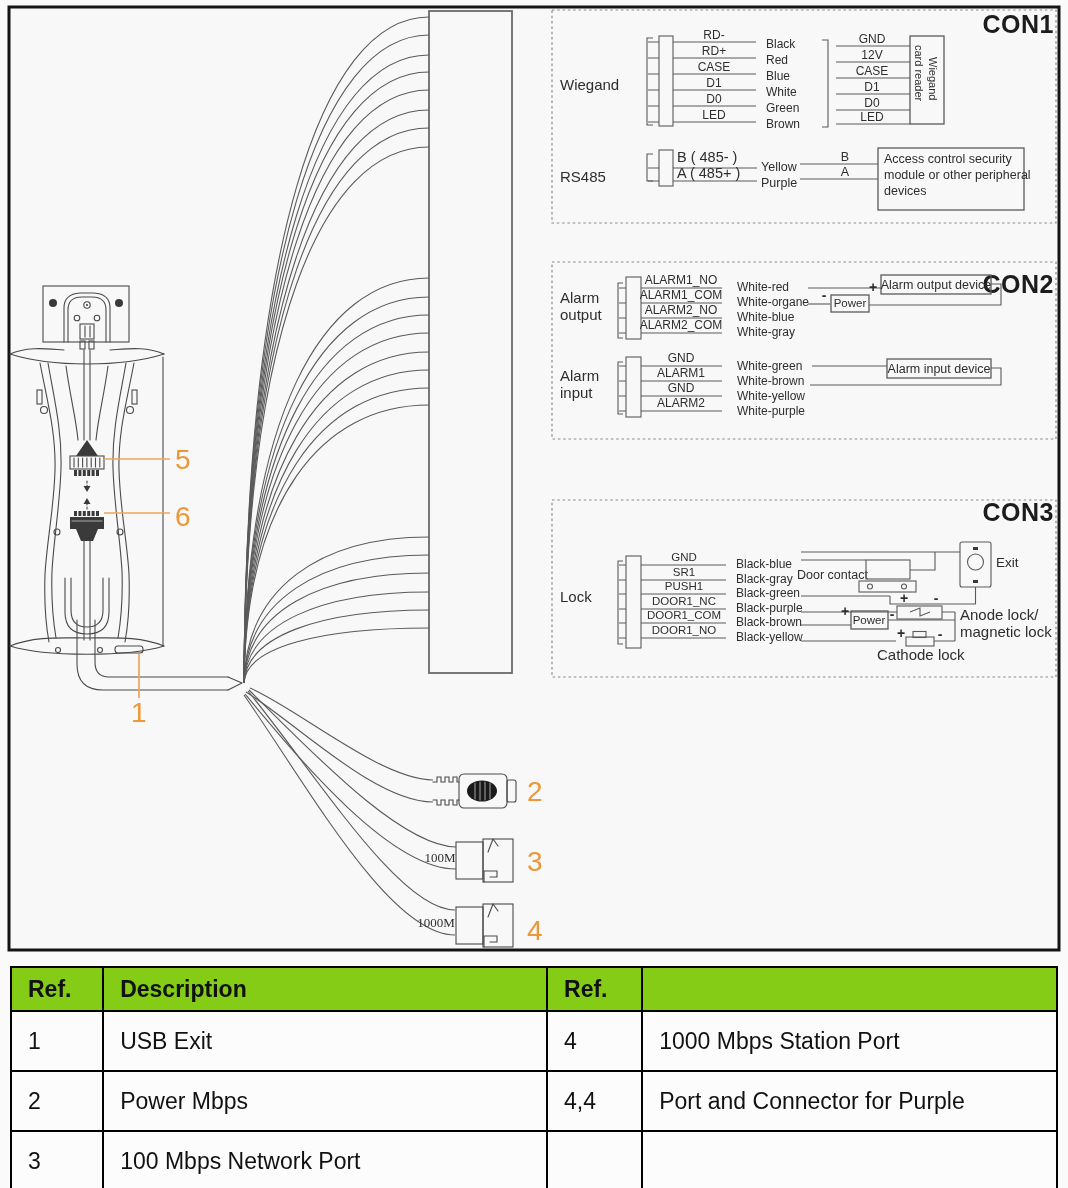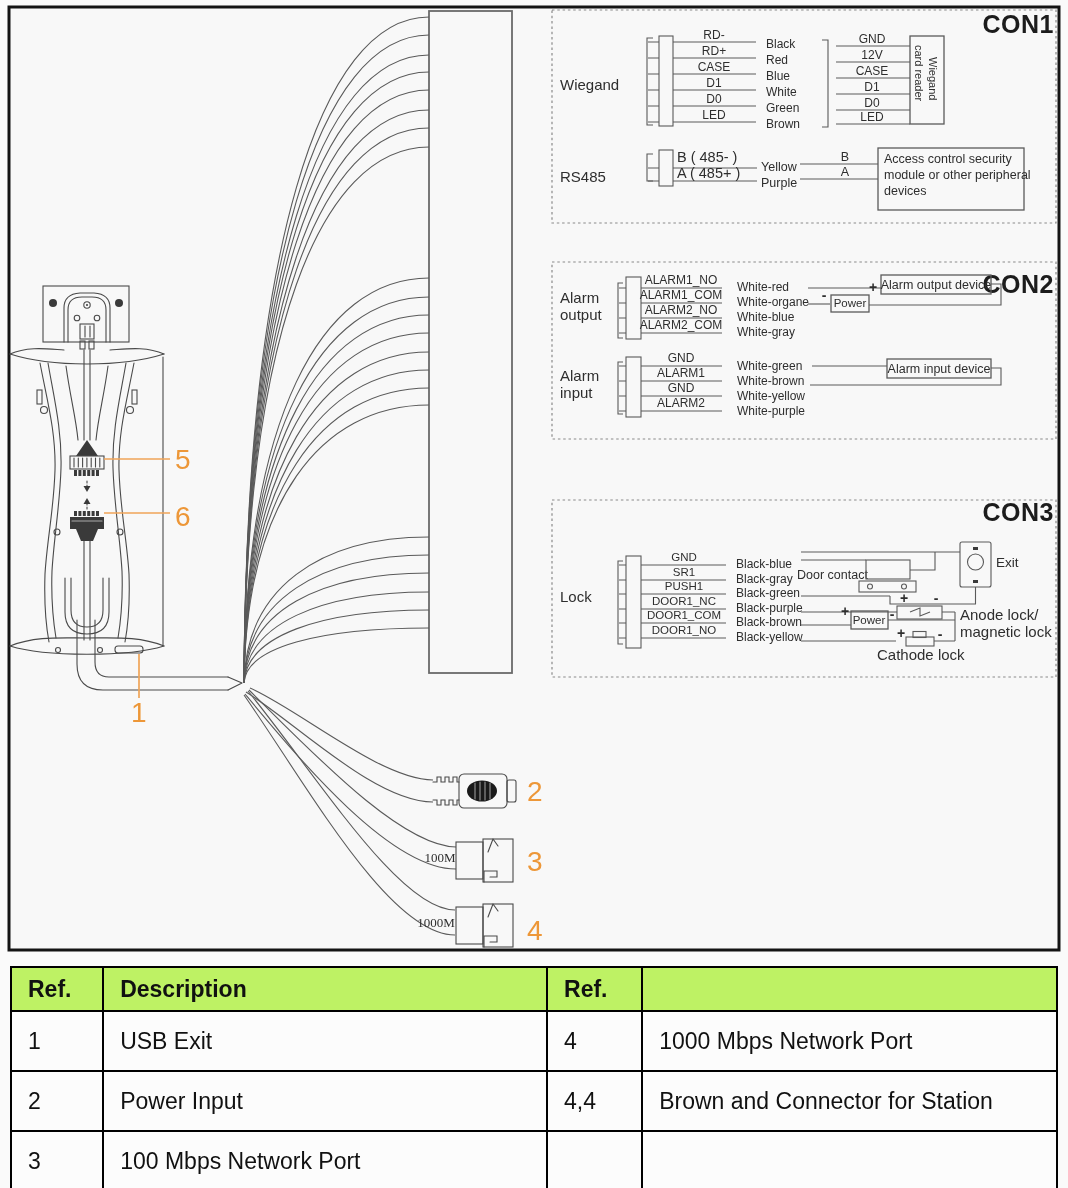--- a/index.html
+++ b/index.html
@@ -19,21 +19,21 @@
   .mid{text-anchor:middle}
   .end{text-anchor:end}
   .ln{stroke:#5a5a5a;stroke-width:1.1;fill:none}
   .ln2{stroke:#5a5a5a;stroke-width:1.3;fill:none}
   .dash{stroke:#8a8a8a;stroke-width:1.2;fill:none;stroke-dasharray:2.5 2.8}
   .dev{stroke:#4a4a4a;stroke-width:1.1;fill:none;stroke-linecap:round}
   .fillD{fill:#3a3a3a;stroke:none}
   .orange{stroke:#F0A558;stroke-width:1.7;fill:none}
   table.ref{border-collapse:collapse;margin:6px 0 0 10px;width:1048px;table-layout:fixed;background:#fcfcfc;}
   table.ref th,table.ref td{border:2px solid #000;font-size:23px;color:#111;padding:0 0 0 16px;text-align:left;vertical-align:middle;overflow:hidden;white-space:nowrap;}
-  table.ref th{background:#bef264;font-weight:700;height:42px;}
+  table.ref th{background:#84cc16;font-weight:700;height:42px;}
   table.ref td{height:58px;font-weight:400;}
   .c-ref1{width:92px}.c-desc1{width:443px}.c-ref2{width:95px}.c-desc2{width:414px}
 </style>
 </head>
 <body>
 
 <div class="canvas">
 
 <svg width="1068" height="956" viewBox="0 0 1068 956">
 
@@ -365,27 +365,27 @@
       <th>Description</th>
       <th>Ref.</th>
       <th></th>
     </tr>
   </thead>
   <tbody>
     <tr>
       <td>1</td>
       <td>USB Exit</td>
       <td>4</td>
-      <td>1000 Mbps Network Port</td>
+      <td>1000 Mbps Station Port</td>
     </tr>
     <tr>
       <td>2</td>
-      <td>Power Input</td>
+      <td>Power Mbps</td>
       <td>4,4</td>
-      <td>Brown and Connector for Station</td>
+      <td>Port and Connector for Purple</td>
     </tr>
     <tr>
       <td>3</td>
       <td>100 Mbps Network Port</td>
       <td></td>
       <td></td>
     </tr>
   </tbody>
 </table>
 

